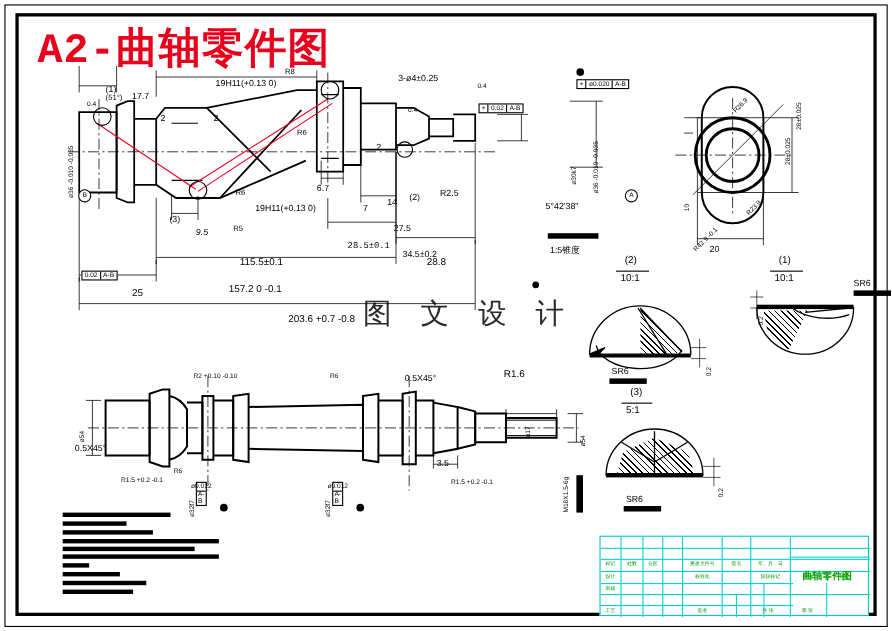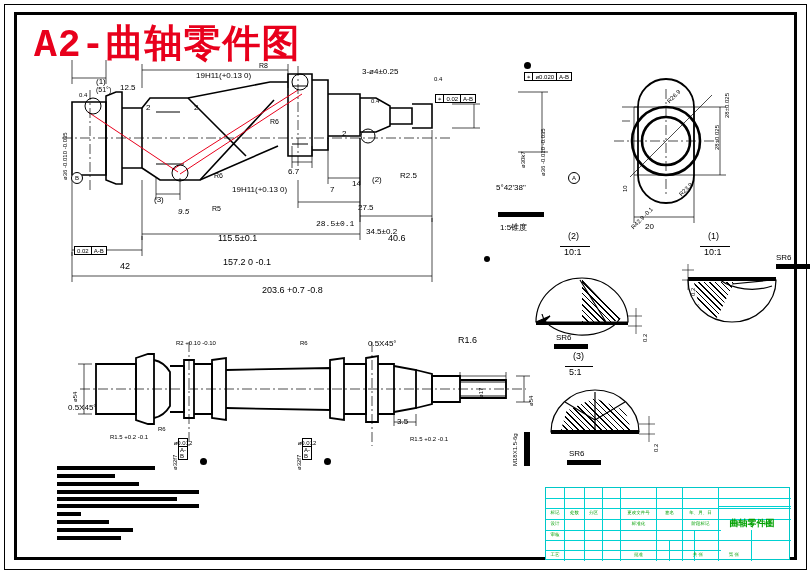--- a/index.html
+++ b/index.html
@@ -71,20 +71,21 @@
 </head>
 <body>
 
 <div id="stage">
 
   <div class="abs" id="outer-frame"></div>
   <div class="abs" id="inner-frame"></div>
 
   <div class="abs" id="dwg-title">A2-曲轴零件图</div>
 
+  <div class="abs" id="watermark">图 文 设 计</div>
 
   <div class="abs" style="left:60px;top:60px;width:520px;height:240px;">
 
     <svg width="520" height="240">
       <g stroke="#000" fill="none" stroke-width="1.6">
 
         <path d="M12,42 L12,115 L46,115 L46,42 Z"></path>
         <path d="M46,36 L56,32 L62,32 L62,124 L56,124 L46,120 Z"></path>
 
         <path d="M62,48 L82,48 L82,108 L62,108"></path>
@@ -139,43 +140,43 @@
         <path d="M12,222 L12,192 M372,222 L372,158 M12,216 L372,216"></path>
         <path d="M392,44 L420,44 M392,68 L420,68 M414,44 L414,68"></path>
         <path d="M458,32 L488,32 M458,92 L488,92 M482,32 L482,92"></path>
       </g>
     </svg>
   </div>
 
   <div class="t s6 rot90" style="left:62px;top:180px;">ø36 -0.010 -0.035</div>
   <div class="t" style="left:96px;top:86px;">(51°)</div>
 
-  <div class="t s8" style="left:120px;top:84px;">12.5</div>
+  <div class="t s8" style="left:120px;top:84px;">17.7</div>
   <div class="t s8" style="left:196px;top:72px;">19H11(+0.13 0)</div>
   <div class="t s8" style="left:232px;top:186px;">19H11(+0.13 0)</div>
   <div class="t s8" style="left:362px;top:68px;">3-ø4±0.25</div>
   <div class="t" style="left:259px;top:62px;">R8</div>
   <div class="t" style="left:214px;top:172px;">R6</div>
   <div class="t" style="left:270px;top:118px;">R6</div>
   <div class="t" style="left:212px;top:205px;">R5</div>
   <div class="t s8" style="left:178px;top:208px;font-style:italic;">9.5</div>
   <div class="t s8" style="left:288px;top:168px;">6.7</div>
   <div class="t s8" style="left:330px;top:186px;">7</div>
   <div class="t s8" style="left:352px;top:180px;">14</div>
   <div class="t s8" style="left:146px;top:104px;">2</div>
   <div class="t s8" style="left:194px;top:104px;">2</div>
   <div class="t s8" style="left:342px;top:130px;">2</div>
   <div class="t s8" style="left:400px;top:172px;">R2.5</div>
   <div class="t s8" style="left:358px;top:204px;">27.5</div>
   <div class="t s8" style="left:316px;top:220px;font-family:Liberation Mono, monospace;">28.5±0.1</div>
   <div class="t s8" style="left:366px;top:228px;text-align:center;">34.5±0.2</div>
   <div class="t s9" style="left:218px;top:234px;">115.5±0.1</div>
-  <div class="t s9" style="left:388px;top:234px;">40.6</div>
-  <div class="t s9" style="left:120px;top:262px;">42</div>
-  <div class="t s9" style="left:223px;top:258px;">157.2 0 -0.1</div>
+  <div class="t s9" style="left:388px;top:234px;">28.8</div>
+  <div class="t s9" style="left:120px;top:262px;">25</div>
+  <div class="t s9" style="left:208px;top:258px;">157.2 0 -0.1</div>
   <div class="t s9" style="left:262px;top:286px;">203.6 +0.7 -0.8</div>
   <div class="t s6 rot90" style="left:520px;top:168px;">ø30k7</div>
   <div class="t s6 rot90" style="left:540px;top:176px;">ø36 -0.010 -0.035</div>
   <div class="t s8" style="left:496px;top:184px;">5°42'38"</div>
   <div class="t s8" style="left:500px;top:224px;">1:5锥度</div>
   <div class="bar" style="left:498px;top:212px;width:46px;height:5px;"></div>
 
   <div class="gtol" style="left:435px;top:94px;">
     <span>⌖</span>
     <span>0.02</span>

